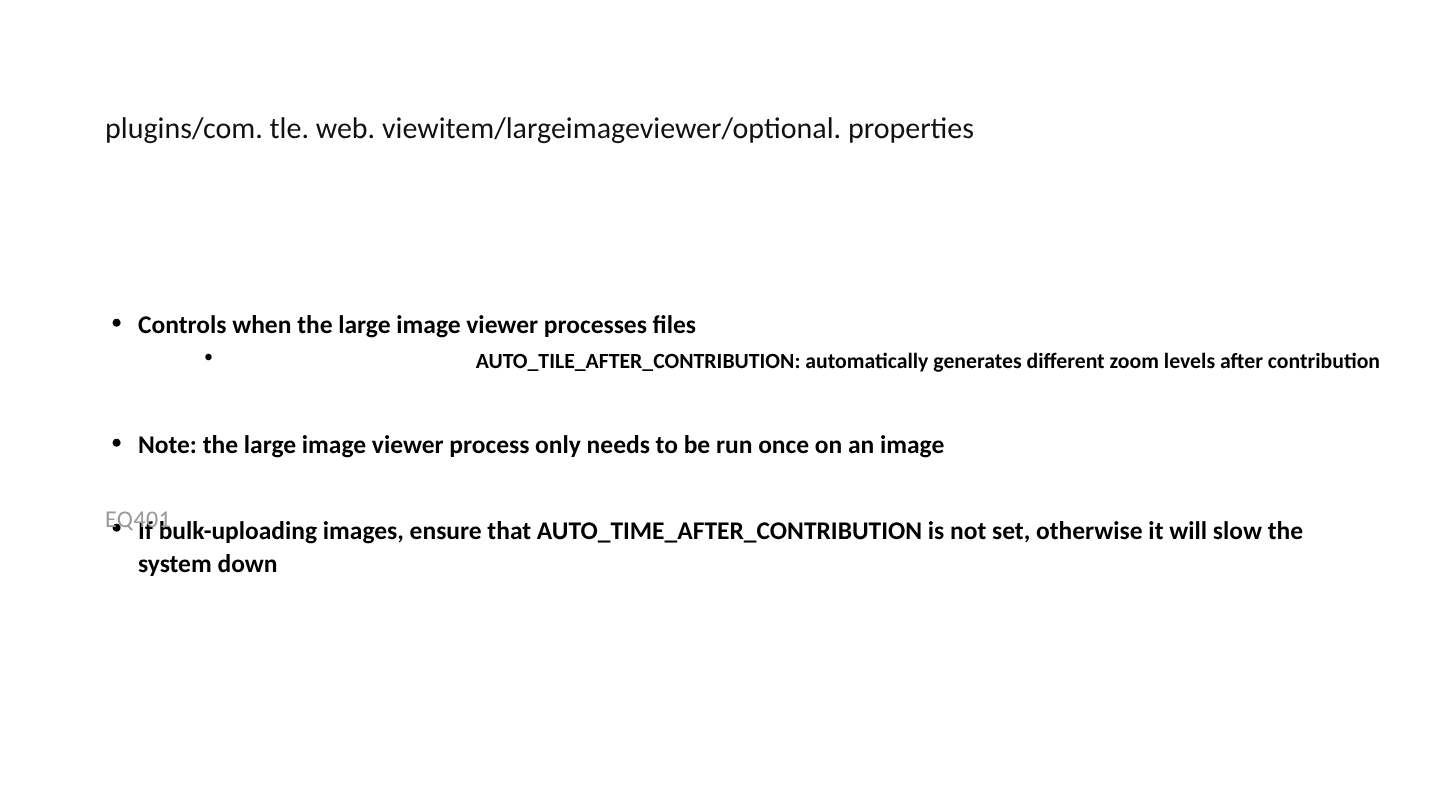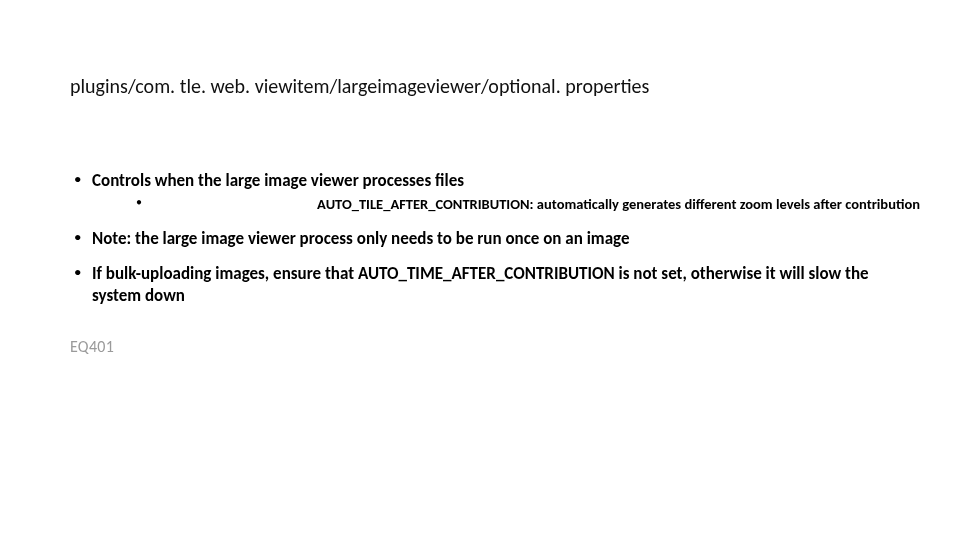--- a/index.html
+++ b/index.html
@@ -37,20 +37,21 @@
     margin: 0;
     padding: 0;
   }
   ul.outer > li {
     position: relative;
     padding-left: 22px;
     margin-bottom: 14px;
     font-size: 17px;
     font-weight: 600;
     line-height: 1.25;
+    margin-top: 36px;
   }
   ul.outer > li::before {
     content: "•";
     position: absolute;
     left: 4px;
     top: 0;
     font-size: 15px;
     font-weight: 400;
   }
   ul.inner {

